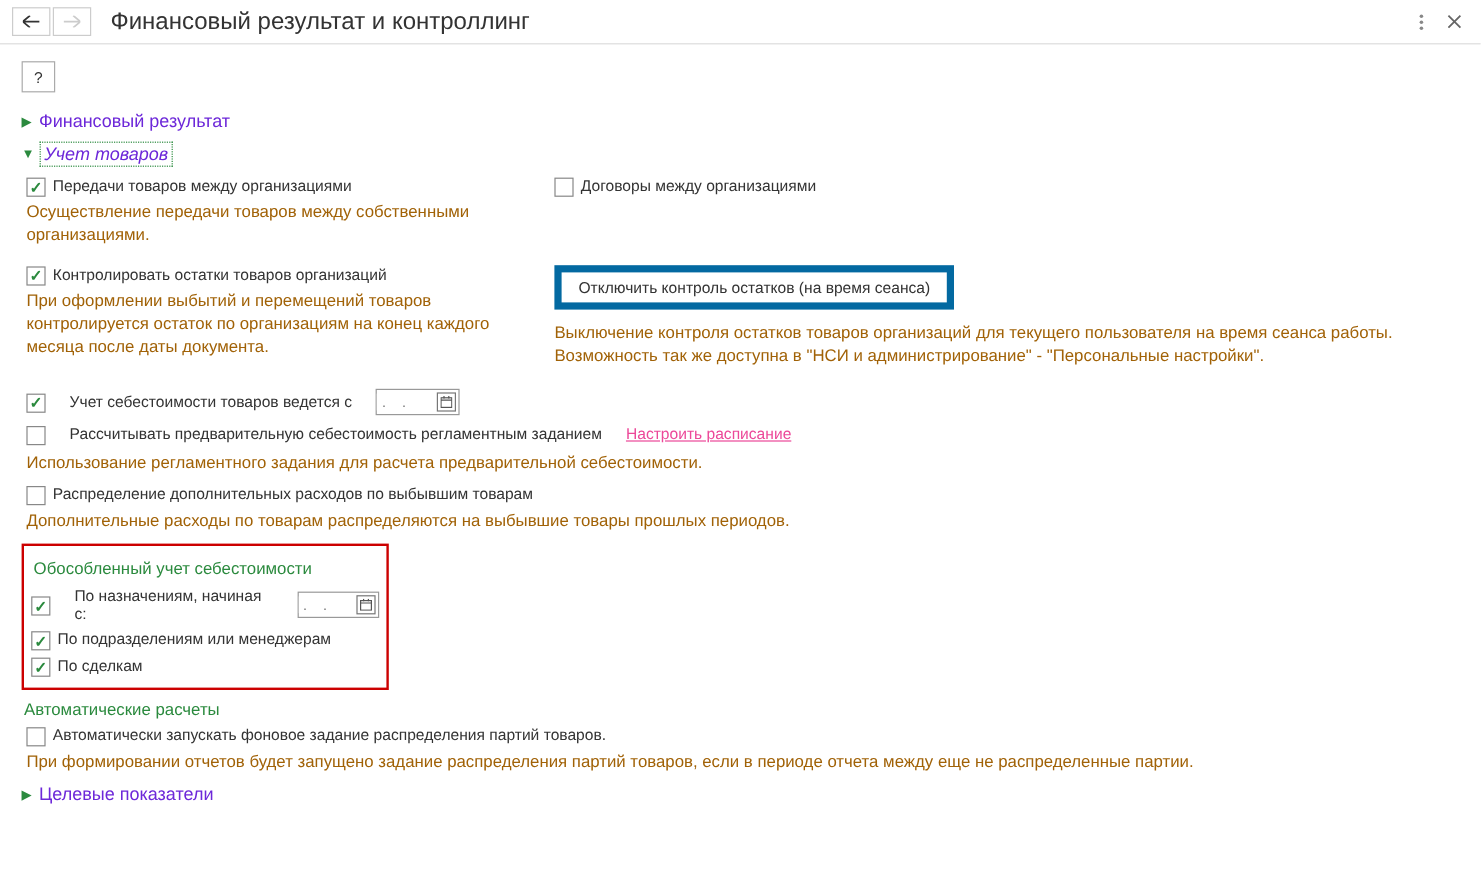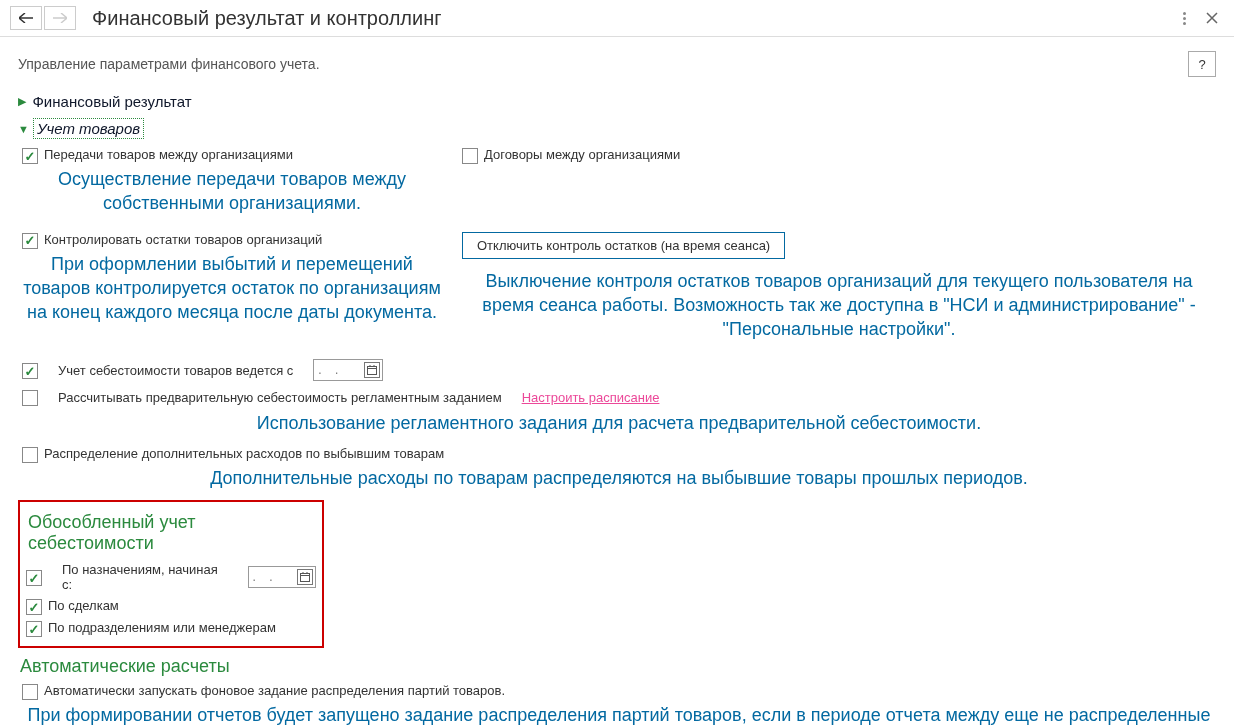--- a/index.html
+++ b/index.html
@@ -57,21 +57,21 @@
     margin: 8px 0 10px 0;
   }
   .section-toggle .chev {
     color: #2b8a3e;
     font-size: 11px;
     margin-right: 6px;
   }
   .section-toggle.closed .chev::before{content:"▶";}
   .section-toggle.open .chev::before{content:"▼";}
   .section-title {
-    color: #0f172a;
+    color: #6d28d9;
     font-size: 15px;
   }
   .section-title.dotted{
     outline:1px dotted #2b8a3e;
     outline-offset:1px;
     padding:0 2px;
     font-style:italic;
   }
   .two-col {
     display: grid;
@@ -83,34 +83,34 @@
   }
   .col { display:flex;flex-direction:column;gap:4px;}
   .row { display:flex;align-items:flex-start;gap:6px;}
   .checkbox {
     width:16px;height:16px;border:1px solid #888;background:#fff;display:inline-flex;align-items:center;justify-content:center;flex-shrink:0;cursor:pointer;position:relative;top:1px;
   }
   .checkbox.checked::after{
     content:"✓"; color:#2b8a3e; font-size:13px; font-weight:bold; line-height:1;
   }
   .lbl { color:#333; }
-  .desc { color:#0369a1; font-size:18px; line-height:1.35; margin-bottom:10px;text-align:center; }
+  .desc { color:#a16207; font-size:14px; line-height:1.35; margin-bottom:10px; }
   .btn {
-    border:1px solid #0369a1;background:#fff;padding:5px 14px;cursor:pointer;font-size:13px;color:#333;
+    border:6px solid #0369a1;background:#fff;padding:5px 14px;cursor:pointer;font-size:13px;color:#333;
     display:inline-block;width:fit-content;
   }
   .inline-row{display:flex;align-items:center;gap:20px;margin:8px 0 6px 4px;}
   .date-input{
     position:relative;width:70px;height:22px;border:1px solid #999;background:#fff;display:flex;align-items:center;
   }
   .date-input input{border:none;width:46px;padding:0 4px;font-size:12px;outline:none;}
   .date-input .cal-icon{position:absolute;right:2px;top:2px;width:16px;height:16px;border:1px solid #777;display:flex;align-items:center;justify-content:center;font-size:9px;cursor:pointer;}
   .link{color:#ec4899;text-decoration:underline;cursor:pointer;}
   .plain-row{margin:6px 0 4px 4px;display:flex;align-items:flex-start;gap:6px;}
-  .green-subtitle{color:#2b8a3e;font-size:18px;margin:6px 0 4px 2px;}
+  .green-subtitle{color:#2b8a3e;font-size:14px;margin:6px 0 4px 2px;}
   .highlight-box{
     border:2px solid #cc0000;
     padding:4px 6px 6px 6px;
     margin:4px 0 8px 0;
     width:306px;
   }
   .highlight-box .inline-row,.highlight-box .plain-row{margin-left:0;}
   .section-block{margin-bottom:6px;}
 </style>
 </head>
@@ -137,21 +137,20 @@
     <div class="close-icon">
       <svg width="12" height="12" viewBox="0 0 12 12">
           <path d="M1 1 L11 11 M11 1 L1 11" stroke="#666" stroke-width="1.5"></path>
         </svg>
     </div>
   </div>
 </div>
 
 <div class="content">
   <div class="subheader-row">
-    <div class="subheader">Управление параметрами финансового учета.</div>
     <div class="help-btn">?</div>
   </div>
 
   <div class="section-toggle closed">
     <span class="chev"></span>
     <span class="section-title">Финансовый результат</span>
   </div>
 
   <div class="section-toggle open">
     <span class="chev"></span>
@@ -230,25 +229,25 @@
                 <rect x="0.5" y="1.5" width="9" height="8" fill="none" stroke="#555"></rect>
                 <line x1="0.5" y1="3.5" x2="9.5" y2="3.5" stroke="#555"></line>
                 <line x1="3" y1="0" x2="3" y2="2" stroke="#555"></line>
                 <line x1="7" y1="0" x2="7" y2="2" stroke="#555"></line>
               </svg>
           </span>
         </span>
       </div>
       <div class="plain-row">
         <span class="checkbox checked"></span>
-        <span class="lbl">По сделкам</span>
+        <span class="lbl">По подразделениям или менеджерам</span>
       </div>
       <div class="plain-row">
         <span class="checkbox checked"></span>
-        <span class="lbl">По подразделениям или менеджерам</span>
+        <span class="lbl">По сделкам</span>
       </div>
     </div>
 
     <div class="green-subtitle">Автоматические расчеты</div>
     <div class="plain-row">
       <span class="checkbox"></span>
       <span class="lbl">Автоматически запускать фоновое задание распределения партий товаров.</span>
     </div>
     <div class="desc" style="margin-left:4px;">При формировании отчетов будет запущено задание распределения партий товаров, если в периоде отчета между еще не распределенные партии.</div>
   </div>

